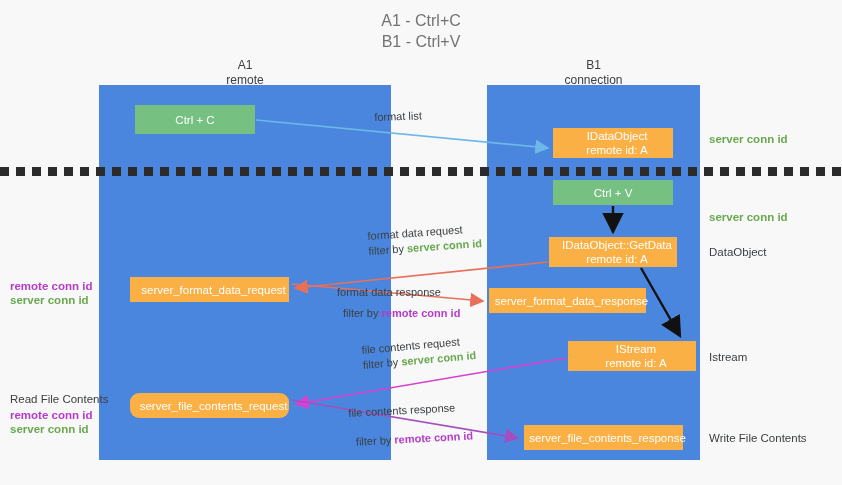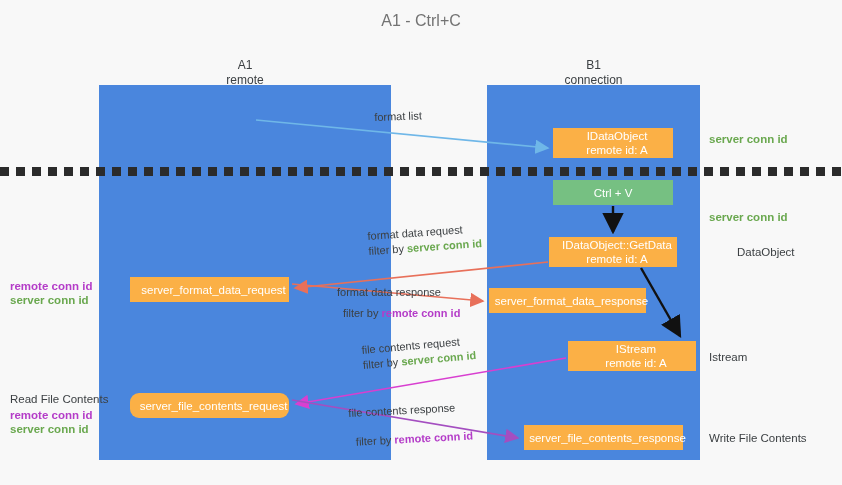--- a/index.html
+++ b/index.html
@@ -59,21 +59,21 @@
   #n-sfdres{left:489px;top:288px;width:157px;height:25px;}
   #n-sfcreq{left:130px;top:393px;width:159px;height:25px;border-radius:9px;}
   #n-sfcres{left:524px;top:425px;width:159px;height:25px;}
 
   
   .rlabel{font-size:11.5px;line-height:15px;white-space:nowrap;}
   .rlabel.green{color:#6aa84f;font-weight:bold;}
   .rlabel.plain{color:#3c4043;}
   #rl-sc1{left:709px;top:132px;}
   #rl-sc2{left:709px;top:210px;}
-  #rl-dataobject{left:709px;top:245px;margin-left:28px;}
+  #rl-dataobject{left:709px;top:245px;}
   #rl-istream{left:709px;top:350px;}
   #rl-writefile{left:709px;top:431px;}
 
   
   .llabel{font-size:11.5px;line-height:14px;white-space:nowrap;}
   .llabel .rc{color:#b43cc8;font-weight:bold;display:block;}
   .llabel .sc{color:#6aa84f;font-weight:bold;display:block;}
   .llabel .plain{color:#3c4043;display:block;}
   #ll-1{left:10px;top:279px;}
   #ll-2{left:10px;top:392px;}
@@ -99,20 +99,21 @@
   
   #arrows{left:0;top:0;width:842px;height:485px;pointer-events:none;}
 </style>
 </head>
 <body>
 
 <div id="stage">
 
   <div class="abs" id="title">
     <div>A1 - Ctrl+C</div>
+    <div>B1 - Ctrl+V</div>
   </div>
 
   <div class="abs lane-head" id="head-a1">
     <span class="l1">A1</span>
     <span class="l2">remote</span>
   </div>
   <div class="abs lane-head" id="head-b1">
     <span class="l1">B1</span>
     <span class="l2">connection</span>
   </div>
@@ -149,20 +150,23 @@
 
     <path d="M641,268 L680,336" stroke="#111111" stroke-width="2.4" fill="none" marker-end="url(#mk-black)"></path>
 
     <path d="M566,358 L296,404" stroke="#d83fd0" stroke-width="1.6" fill="none" marker-end="url(#mk-magenta)"></path>
 
     <path d="M292,400 L518,438" stroke="#a44ec0" stroke-width="1.6" fill="none" marker-end="url(#mk-purple)"></path>
   </svg>
 
   <div class="abs" id="dashed"></div>
 
+  <div class="abs node green" id="n-ctrlc">
+    <span class="ln">Ctrl + C</span>
+  </div>
 
   <div class="abs node orange" id="n-idataobject">
     <span class="ln">IDataObject</span>
     <span class="ln">remote id: A</span>
   </div>
 
   <div class="abs node green" id="n-ctrlv">
     <span class="ln">Ctrl + V</span>
   </div>
 

